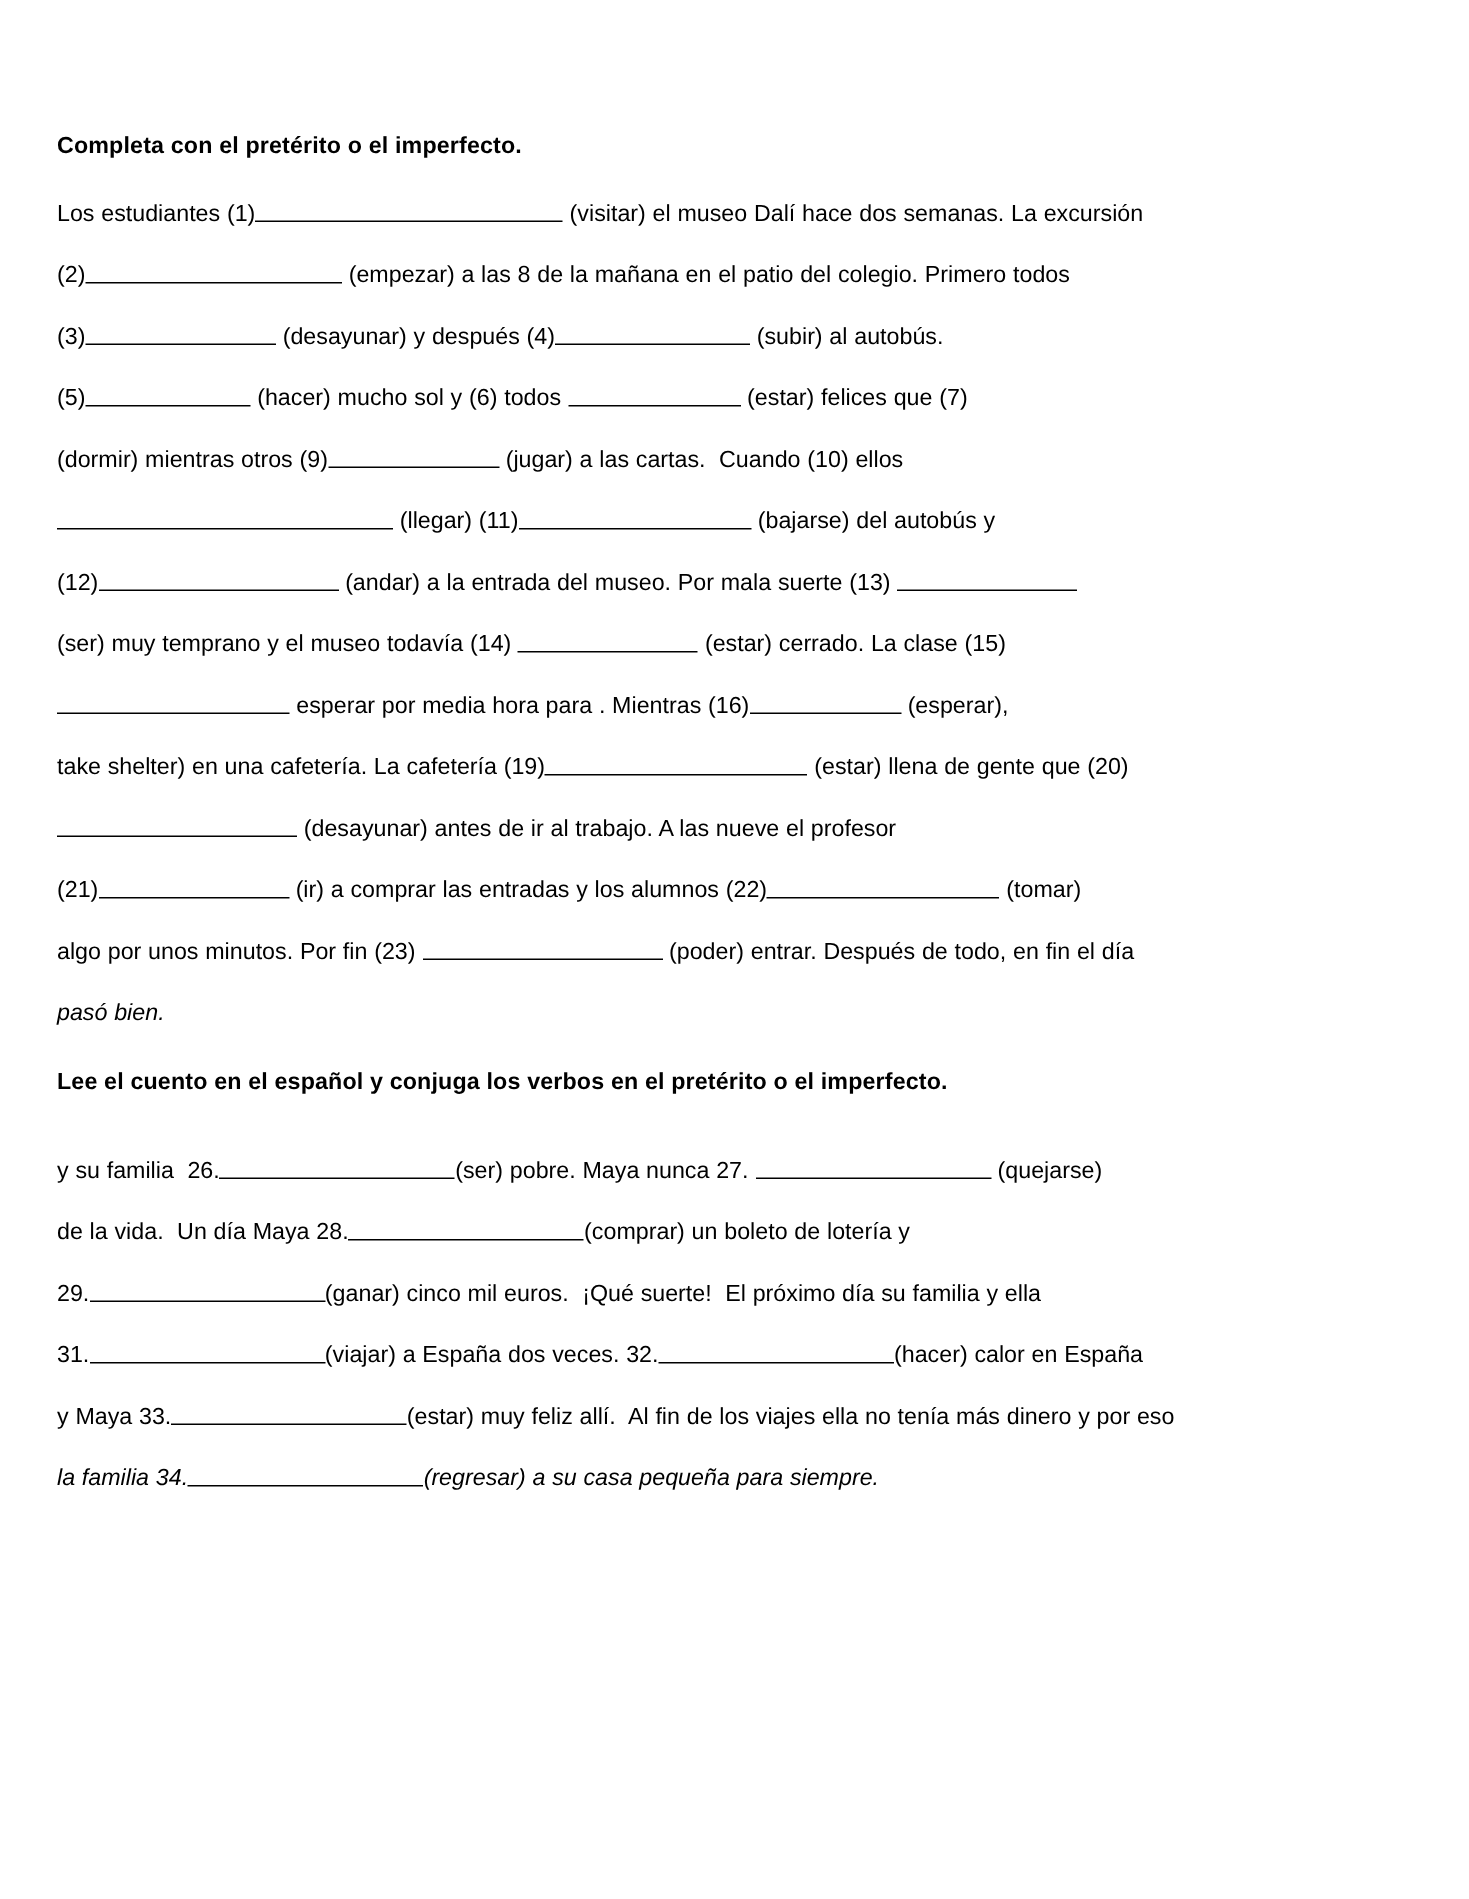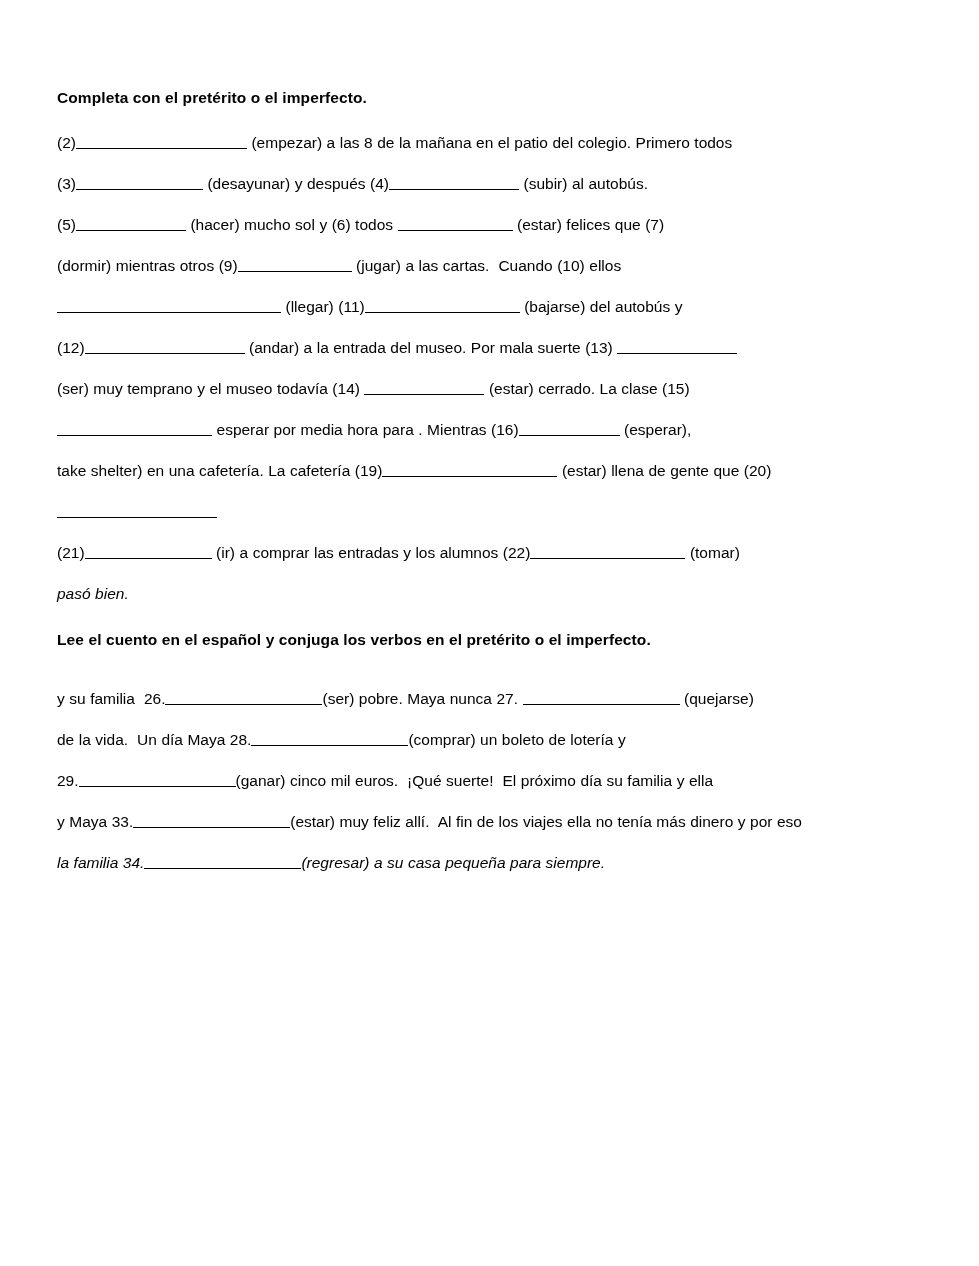--- a/index.html
+++ b/index.html
@@ -13,21 +13,21 @@
     font-family: "Liberation Sans", sans-serif;
     color: #000000;
     -webkit-font-smoothing: antialiased;
   }
   .page {
     position: relative;
     width: 979px;
     height: 1266px;
     background: #ffffff;
     box-sizing: border-box;
-    padding: 88px 57px 0 57px;
+    padding: 88px 57px 0 38px;
   }
   .worksheet {
     width: 865px;
   }
   h2.heading {
     font-size: 15.5px;
     font-weight: bold;
     margin: 0 0 26px 0;
     line-height: 20px;
     letter-spacing: 0.1px;
@@ -58,38 +58,41 @@
 </style>
 </head>
 <body>
 
 <div class="page">
   <div class="worksheet">
 
     <h2 class="heading">Completa con el pretérito o el imperfecto.</h2>
 
     <div id="section-1-lines">
+        <p class="line"><span>Los estudiantes (1)</span><span class="blank" style="width: 205px;"></span><span> (visitar) el museo Dalí hace dos semanas. La excursión</span></p>
         <p class="line"><span>(2)</span><span class="blank" style="width: 171px;"></span><span> (empezar) a las 8 de la mañana en el patio del colegio. Primero todos</span></p>
         <p class="line"><span>(3)</span><span class="blank" style="width: 127px;"></span><span> (desayunar) y después (4)</span><span class="blank" style="width: 130px;"></span><span> (subir) al autobús.</span></p>
         <p class="line"><span>(5)</span><span class="blank" style="width: 110px;"></span><span> (hacer) mucho sol y (6) todos </span><span class="blank" style="width: 115px;"></span><span> (estar) felices que (7)</span></p>
         <p class="line"><span>(dormir) mientras otros (9)</span><span class="blank" style="width: 114px;"></span><span> (jugar) a las cartas.  Cuando (10) ellos</span></p>
         <p class="line"><span class="blank" style="width: 224px;"></span><span> (llegar) (11)</span><span class="blank" style="width: 155px;"></span><span> (bajarse) del autobús y</span></p>
         <p class="line"><span>(12)</span><span class="blank" style="width: 160px;"></span><span> (andar) a la entrada del museo. Por mala suerte (13) </span><span class="blank" style="width: 120px;"></span></p>
         <p class="line"><span>(ser) muy temprano y el museo todavía (14) </span><span class="blank" style="width: 120px;"></span><span> (estar) cerrado. La clase (15)</span></p>
         <p class="line"><span class="blank" style="width: 155px;"></span><span> esperar por media hora para . Mientras (16)</span><span class="blank" style="width: 101px;"></span><span> (esperar),</span></p>
         <p class="line"><span>take shelter) en una cafetería. La cafetería (19)</span><span class="blank" style="width: 175px;"></span><span> (estar) llena de gente que (20)</span></p>
-        <p class="line"><span class="blank" style="width: 160px;"></span></p>
+        <p class="line"><span class="blank" style="width: 160px;"></span><span> (desayunar) antes de ir al trabajo. A las nueve el profesor</span></p>
         <p class="line"><span>(21)</span><span class="blank" style="width: 127px;"></span><span> (ir) a comprar las entradas y los alumnos (22)</span><span class="blank" style="width: 155px;"></span><span> (tomar)</span></p>
+        <p class="line"><span>algo por unos minutos. Por fin (23) </span><span class="blank" style="width: 160px;"></span><span> (poder) entrar. Después de todo, en fin el día</span></p>
         <p class="line"><span>pasó bien.</span></p>
       </div>
 
     <h2 class="heading second">Lee el cuento en el español y conjuga los verbos en el pretérito o el imperfecto.</h2>
 
     <div id="section-2-lines">
         <p class="line"><span>y su familia  26.</span><span class="blank" style="width: 157px;"></span><span>(ser) pobre. Maya nunca 27. </span><span class="blank" style="width: 157px;"></span><span> (quejarse)</span></p>
         <p class="line"><span>de la vida.  Un día Maya 28.</span><span class="blank" style="width: 157px;"></span><span>(comprar) un boleto de lotería y</span></p>
         <p class="line"><span>29.</span><span class="blank" style="width: 157px;"></span><span>(ganar) cinco mil euros.  ¡Qué suerte!  El próximo día su familia y ella</span></p>
+        <p class="line"><span>31.</span><span class="blank" style="width: 157px;"></span><span>(viajar) a España dos veces. 32.</span><span class="blank" style="width: 157px;"></span><span>(hacer) calor en España</span></p>
         <p class="line"><span>y Maya 33.</span><span class="blank" style="width: 157px;"></span><span>(estar) muy feliz allí.  Al fin de los viajes ella no tenía más dinero y por eso</span></p>
         <p class="line"><span>la familia 34.</span><span class="blank" style="width: 157px;"></span><span>(regresar) a su casa pequeña para siempre.</span></p>
       </div>
 
   </div>
 </div>
 
 </body></html>

